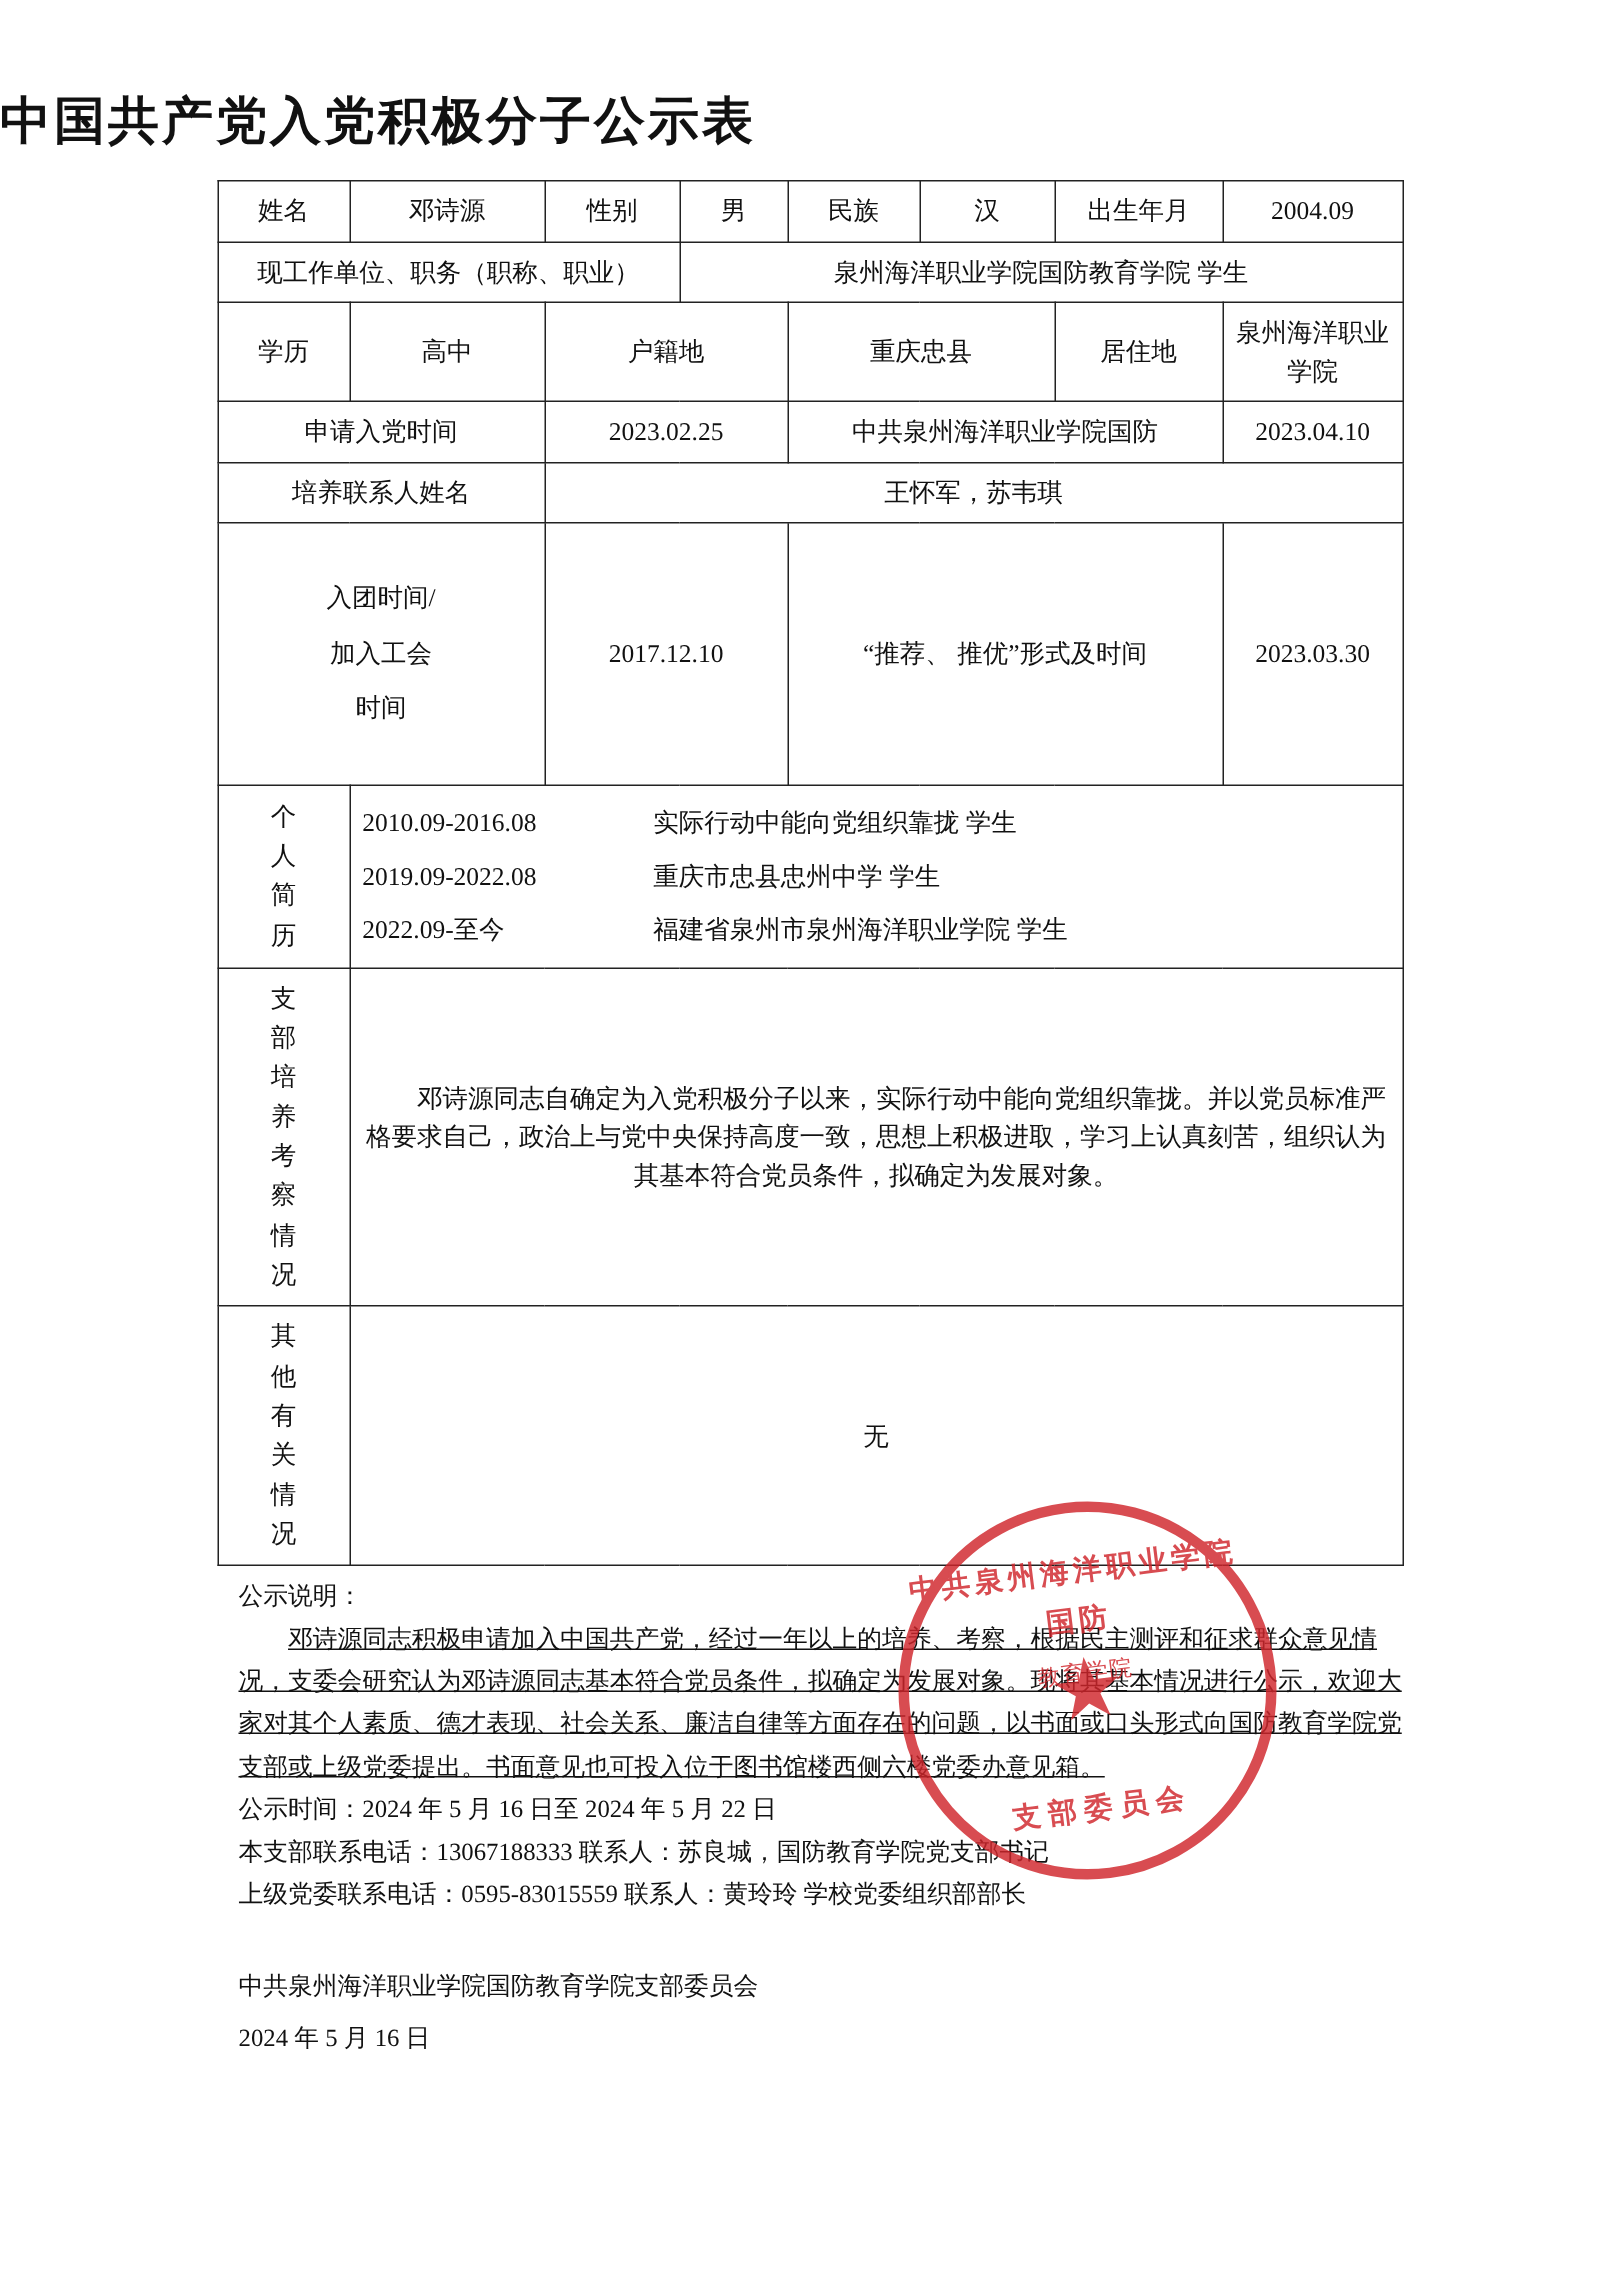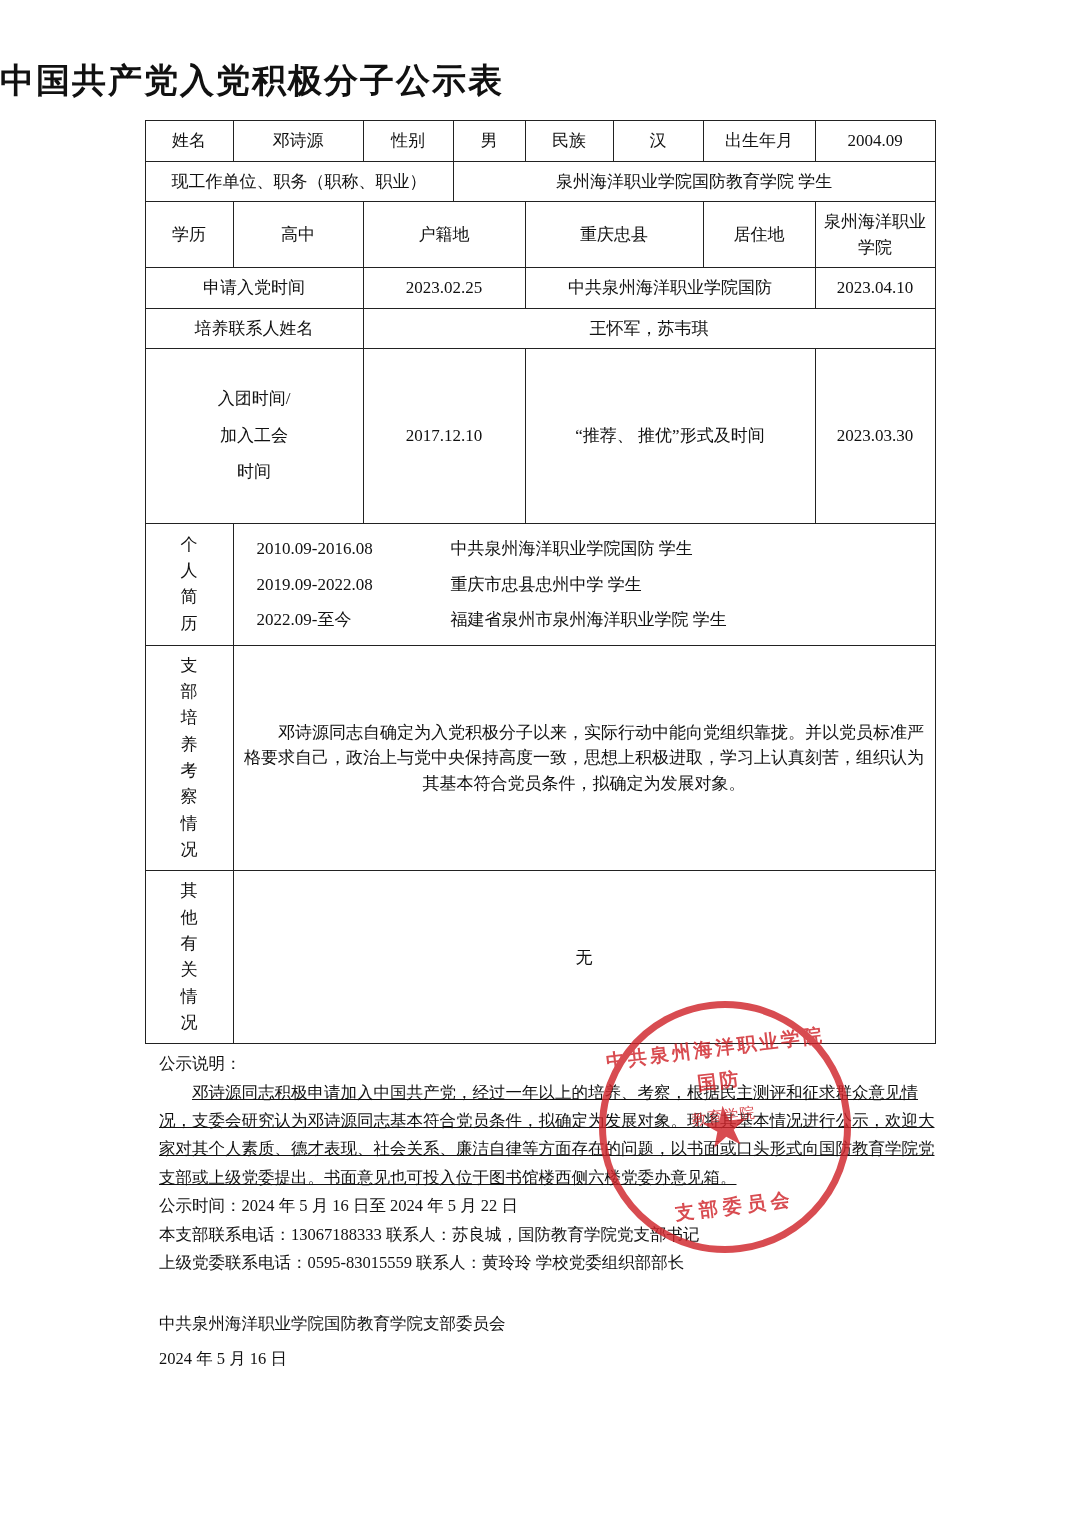--- a/index.html
+++ b/index.html
@@ -54,21 +54,20 @@
   }
   .vlabel span { display: block; }
   .stack-cell {
     height: 160px;
   }
   .stack-cell .vlabel span { margin: 10px 0; }
   table.resume {
     width: 100%;
     border-collapse: collapse;
     table-layout: fixed;
-    margin-left: 15px;
   }
   table.resume td {
     border: none;
     font-size: 17px;
     text-align: left;
     padding: 5px 2px;
     vertical-align: middle;
   }
   td.resume-date { width: 190px; padding-left: 10px; }
   .para {
@@ -213,21 +212,21 @@
           <span>人</span>
           <span>简</span>
           <span>历</span>
         </div>
       </td>
       <td colspan="7" class="left">
         <table class="resume">
           <tbody>
                 <tr>
             <td class="resume-date">2010.09-2016.08</td>
-            <td>中共泉州海洋职业学院国防    学生</td>
+            <td>实际行动中能向党组织靠拢    学生</td>
           </tr>
           <tr>
             <td class="resume-date">2019.09-2022.08</td>
             <td>重庆市忠县忠州中学  学生</td>
           </tr>
           <tr>
             <td class="resume-date">2022.09-至今</td>
             <td>福建省泉州市泉州海洋职业学院    学生</td>
           </tr>
         </tbody>

